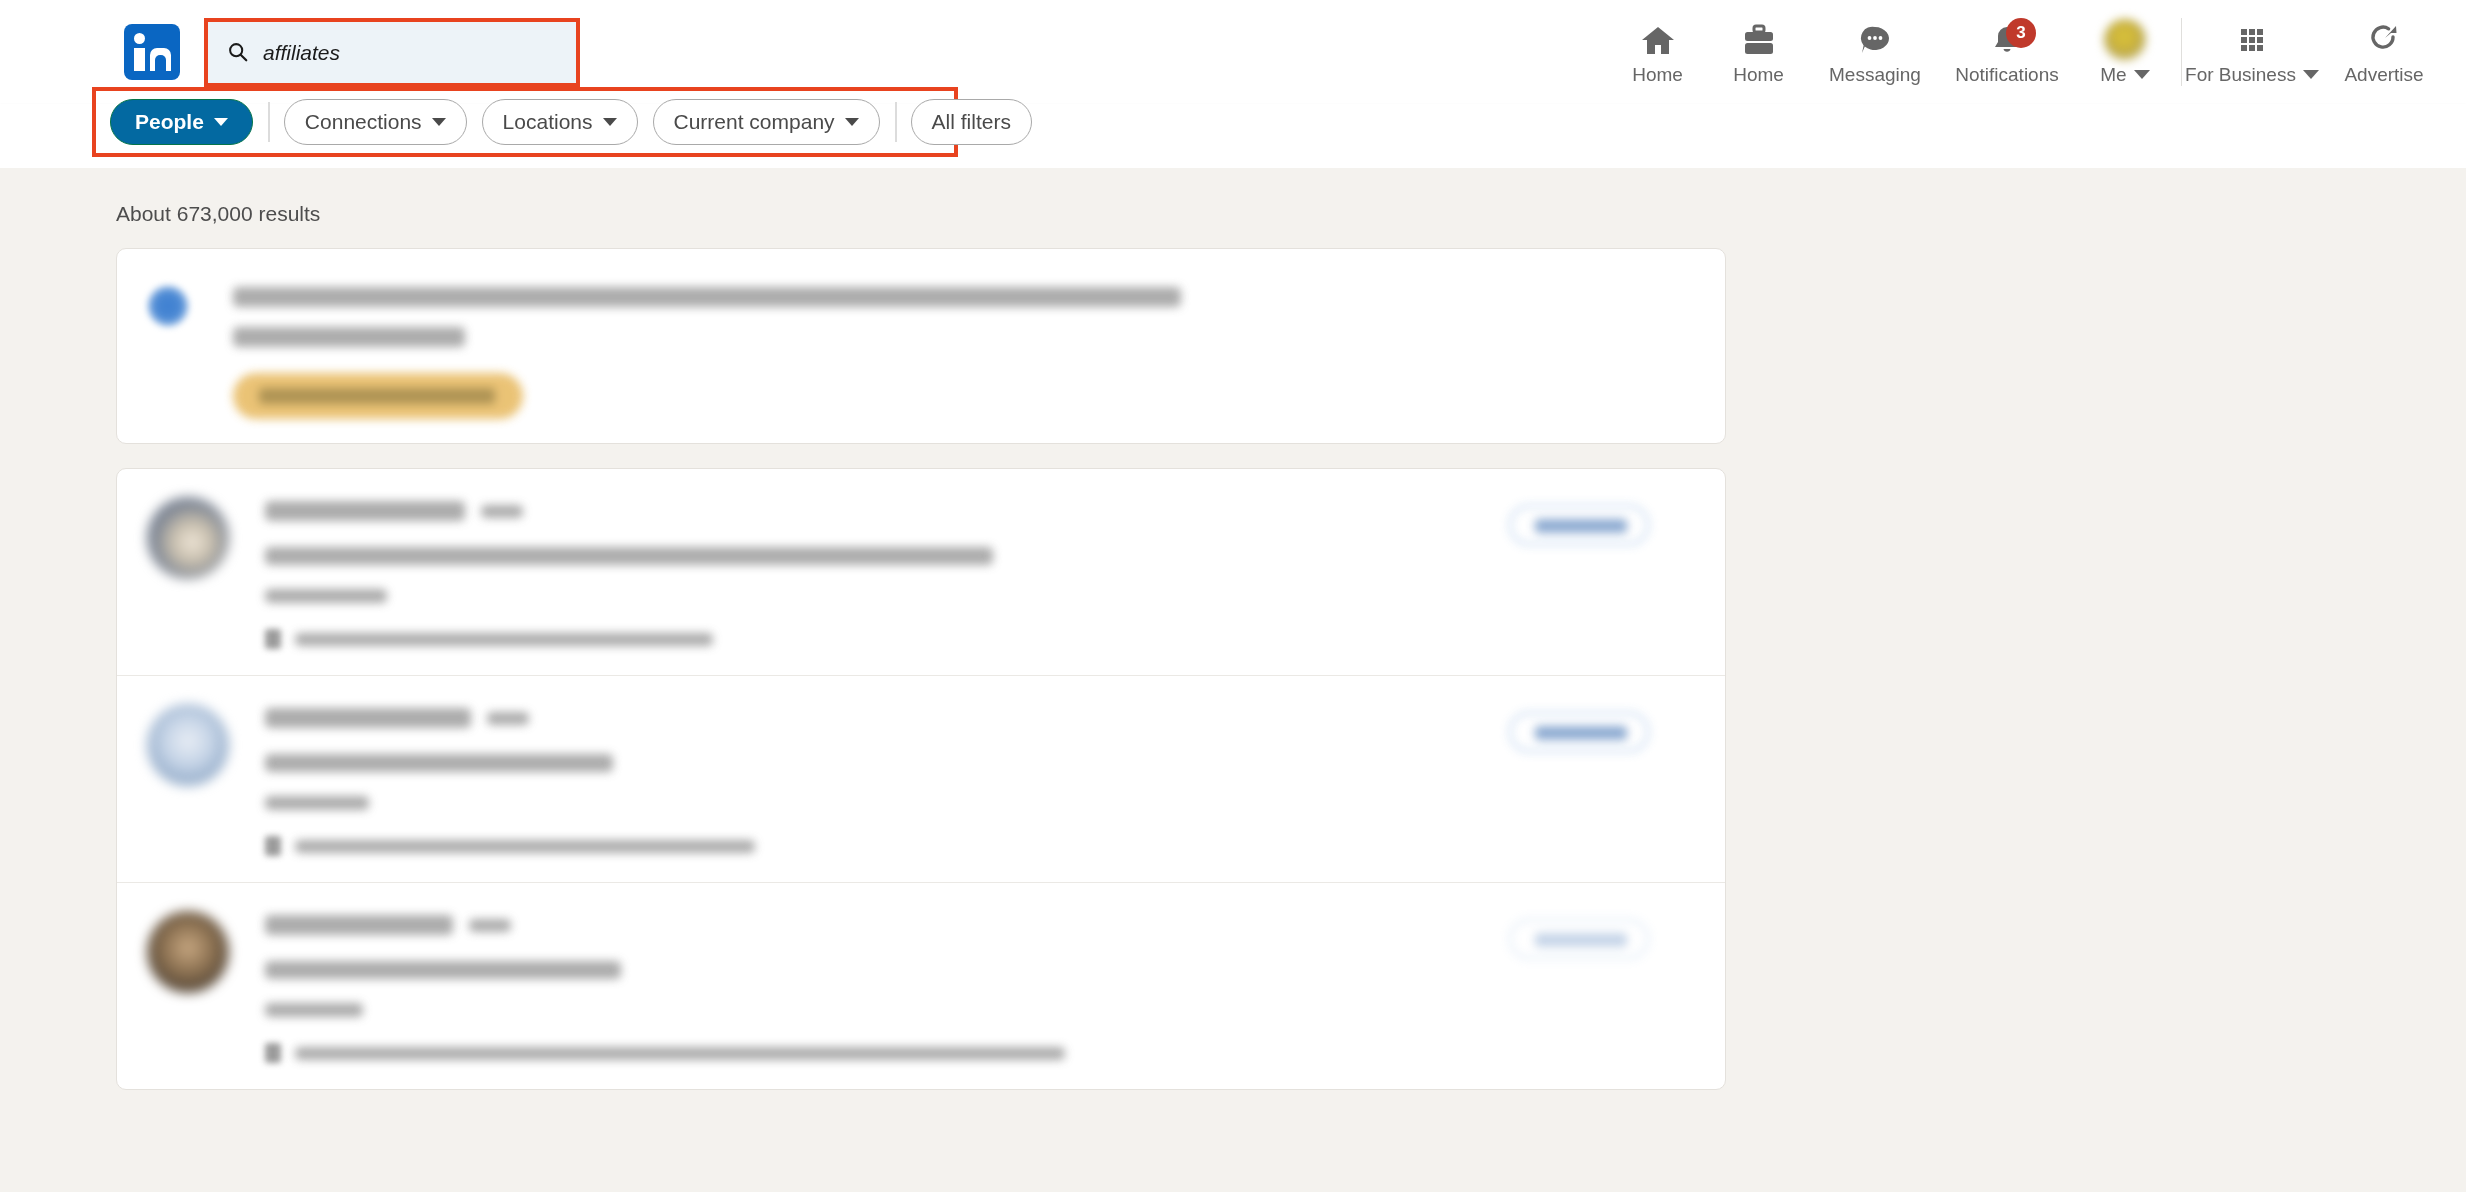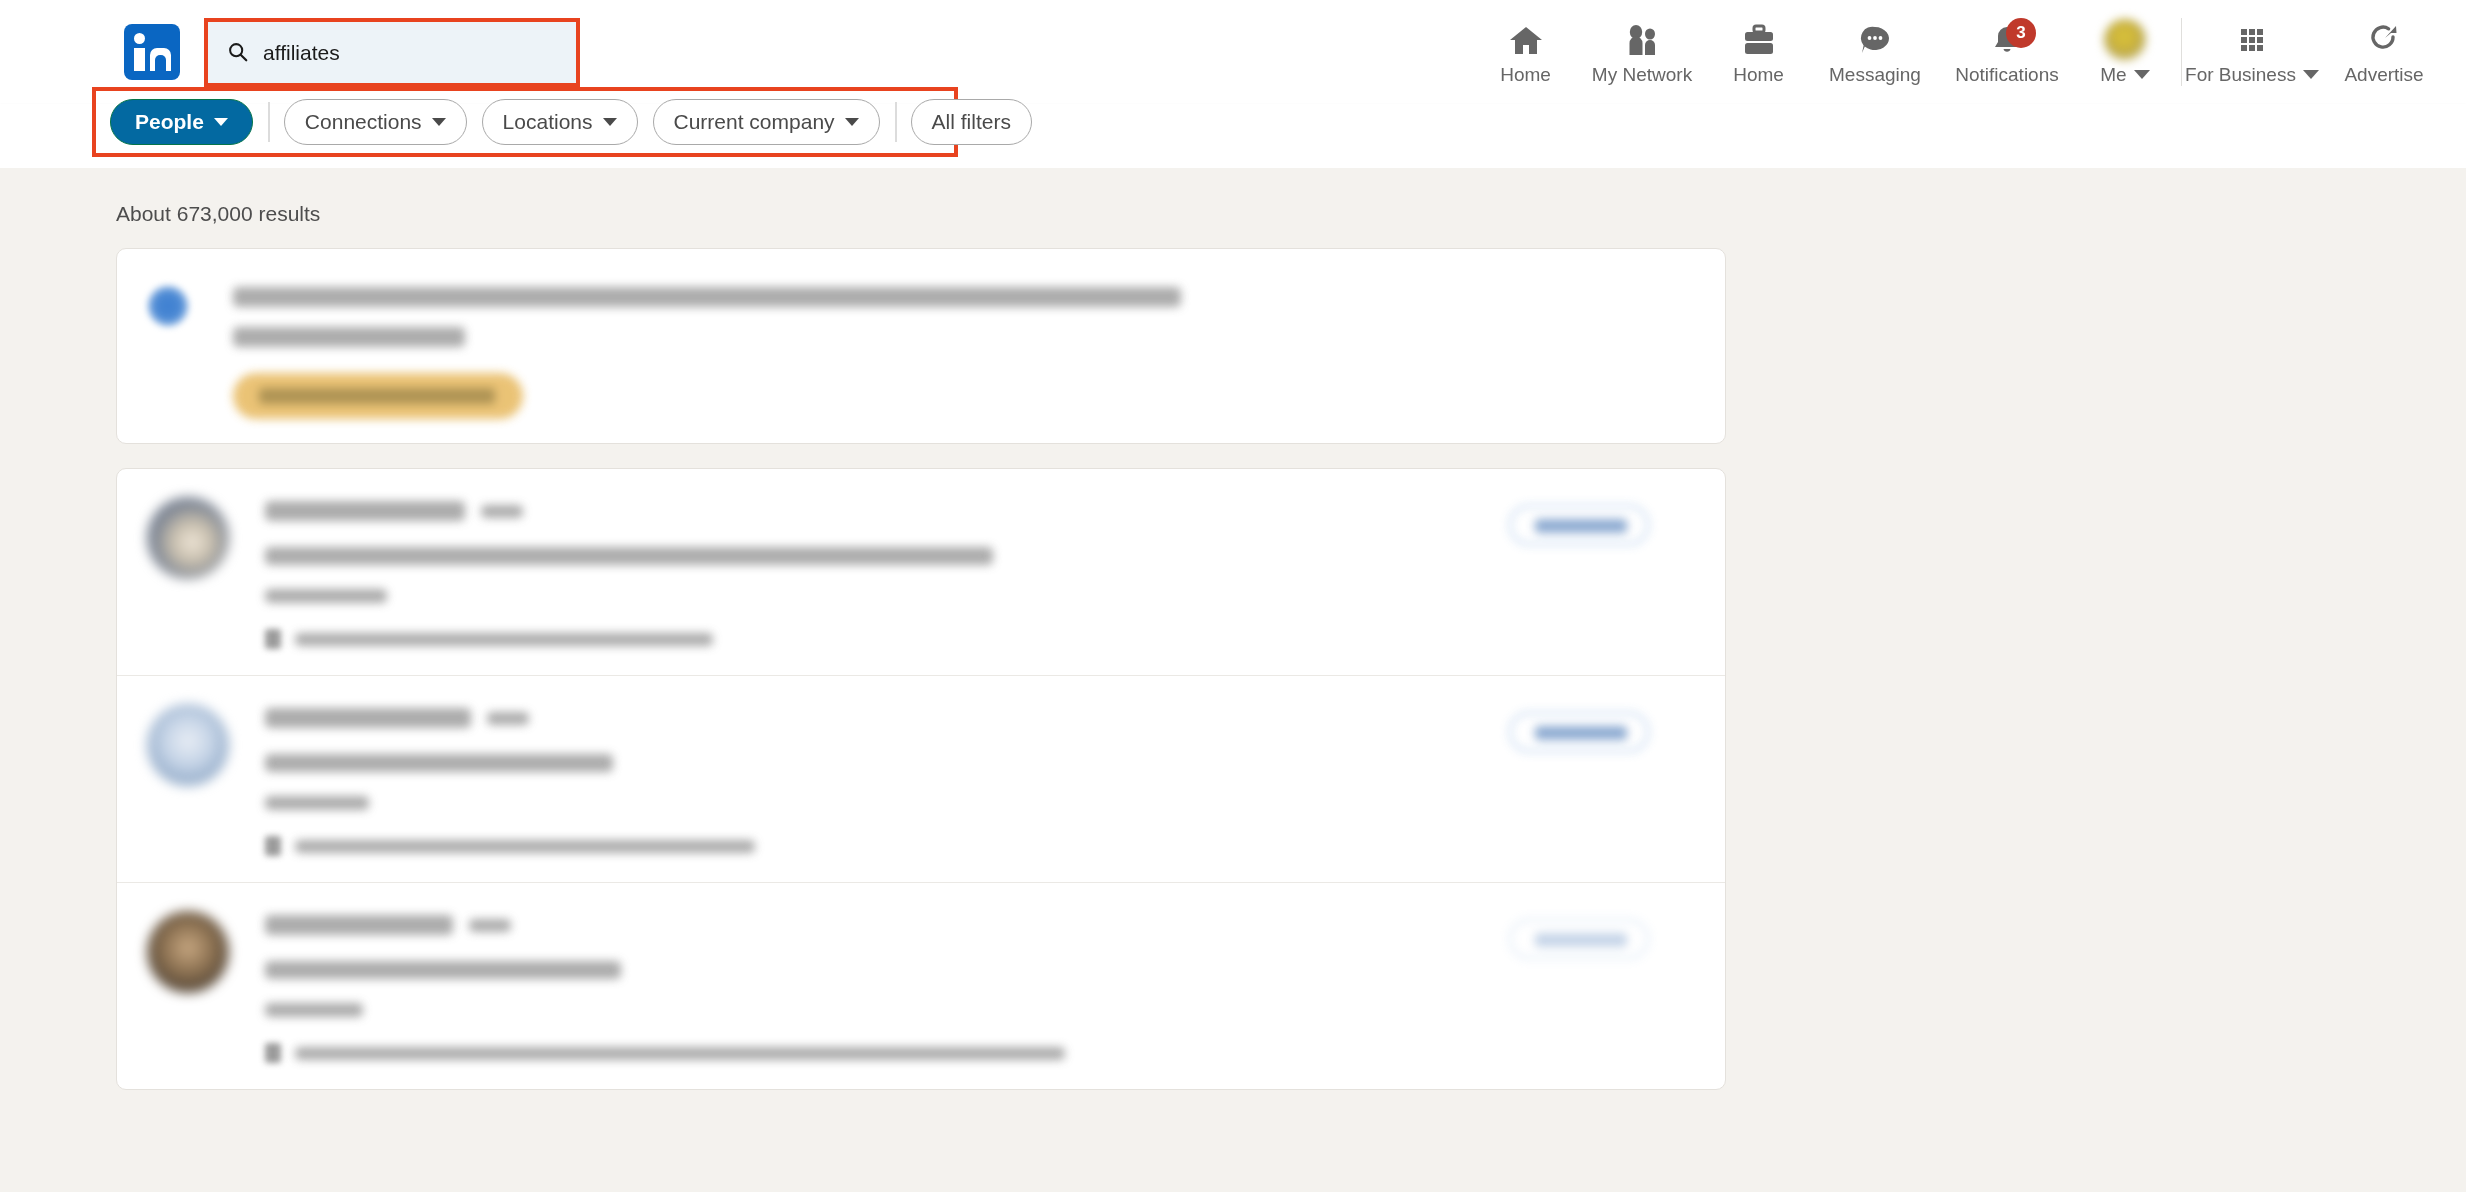--- a/index.html
+++ b/index.html
@@ -70,20 +70,21 @@
   .search-annot {
     position: relative;
     margin-left: 24px;
     border: 4px solid #e8431f;
     padding: 0;
     width: 376px;
     height: 69px;
     flex: 0 0 auto;
     display: flex;
     align-items: flex-end;
+    font-style: italic;
   }
   .search-box {
     width: 100%;
     height: 100%;
     background: #edf3f8;
     display: flex;
     align-items: center;
     padding-left: 19px;
   }
   .search-icon { width: 22px; height: 22px; flex: 0 0 auto; display:block; }
@@ -436,31 +437,20 @@
 
       <div class="navitem">
         <span class="ic">
           <svg width="34" height="32" viewBox="0 0 34 32">
             <path d="M17 3 L33 16 L28 16 L28 30 L20 30 L20 21 L14 21 L14 30 L6 30 L6 16 L1 16 Z" fill="#666666"></path>
           </svg>
         </span>
         <span class="lbl">Home</span>
       </div>
 
-      <div class="navitem wide">
-        <span class="ic">
-          <svg width="36" height="32" viewBox="0 0 36 32">
-            <ellipse cx="12" cy="8" rx="6.2" ry="7" fill="#666666"></ellipse>
-            <ellipse cx="26" cy="10" rx="5" ry="5.6" fill="#666666"></ellipse>
-            <path d="M5.5 31 L5.5 19 a6.5 6.5 0 0 1 13 0 L18.5 31 Z" fill="#666666"></path>
-            <path d="M21 31 L21 21 a5 5 0 0 1 10 0 L31 31 Z" fill="#666666"></path>
-          </svg>
-        </span>
-        <span class="lbl">My Network</span>
-      </div>
 
       <div class="navitem">
         <span class="ic">
           <svg width="34" height="32" viewBox="0 0 34 32">
             <rect x="12" y="2" width="10" height="6" rx="2" fill="none" stroke="#666666" stroke-width="3"></rect>
             <rect x="3" y="8" width="28" height="9" rx="2.5" fill="#666666"></rect>
             <rect x="3" y="19" width="28" height="11" rx="2.5" fill="#666666"></rect>
           </svg>
         </span>
         <span class="lbl">Home</span>

